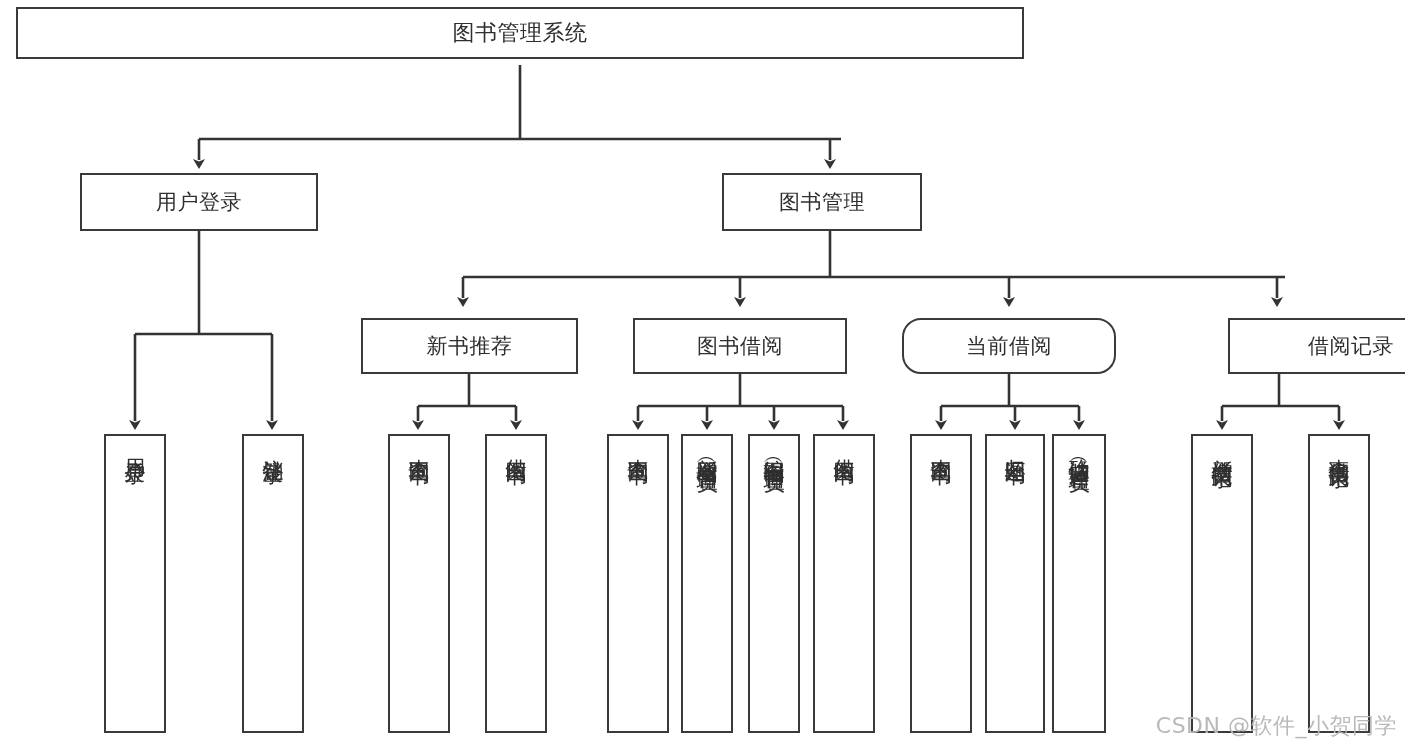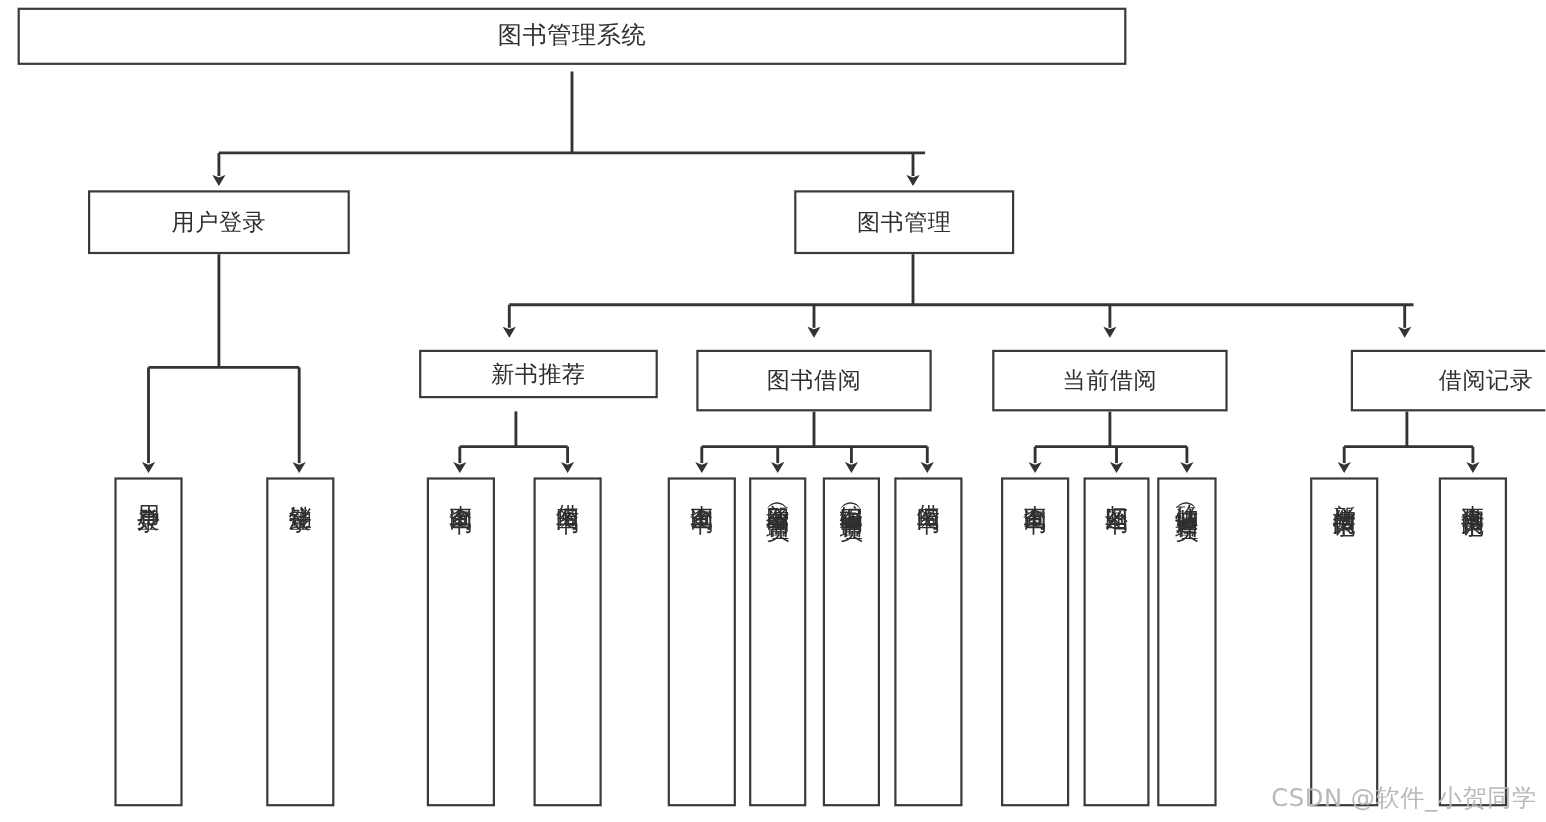--- a/index.html
+++ b/index.html
@@ -135,27 +135,27 @@
     <span class="node-label">图书管理系统</span>
   </div>
 
   <div class="node horiz" style="left:80px;top:173px;width:238px;height:58px;">
     <span class="node-label">用户登录</span>
   </div>
   <div class="node horiz" style="left:712px;top:173px;width:200px;height:58px;margin-left:10px;">
     <span class="node-label">图书管理</span>
   </div>
 
-  <div class="node horiz" style="left:361px;top:318px;width:217px;height:44px;margin-left:20px;">
+  <div class="node horiz" style="left:361px;top:318px;width:217px;height:56px;">
     <span class="node-label">新书推荐</span>
   </div>
   <div class="node horiz" style="left:633px;top:318px;width:214px;height:56px;">
     <span class="node-label">图书借阅</span>
   </div>
-  <div class="node horiz" style="left:902px;top:318px;width:214px;height:56px;">
+  <div class="node horiz" style="left:902px;top:318px;width:214px;height:56px;border-radius:19px;">
     <span class="node-label">当前借阅</span>
   </div>
   <div class="node horiz" style="left:1228px;top:318px;width:214px;height:56px;padding-left:32px;">
     <span class="node-label">借阅记录</span>
   </div>
 
   <div class="node vert" style="left:104px;top:434px;width:62px;height:299px;">
     <span class="node-label">用户登录</span>
   </div>
   <div class="node vert" style="left:242px;top:434px;width:62px;height:299px;">

